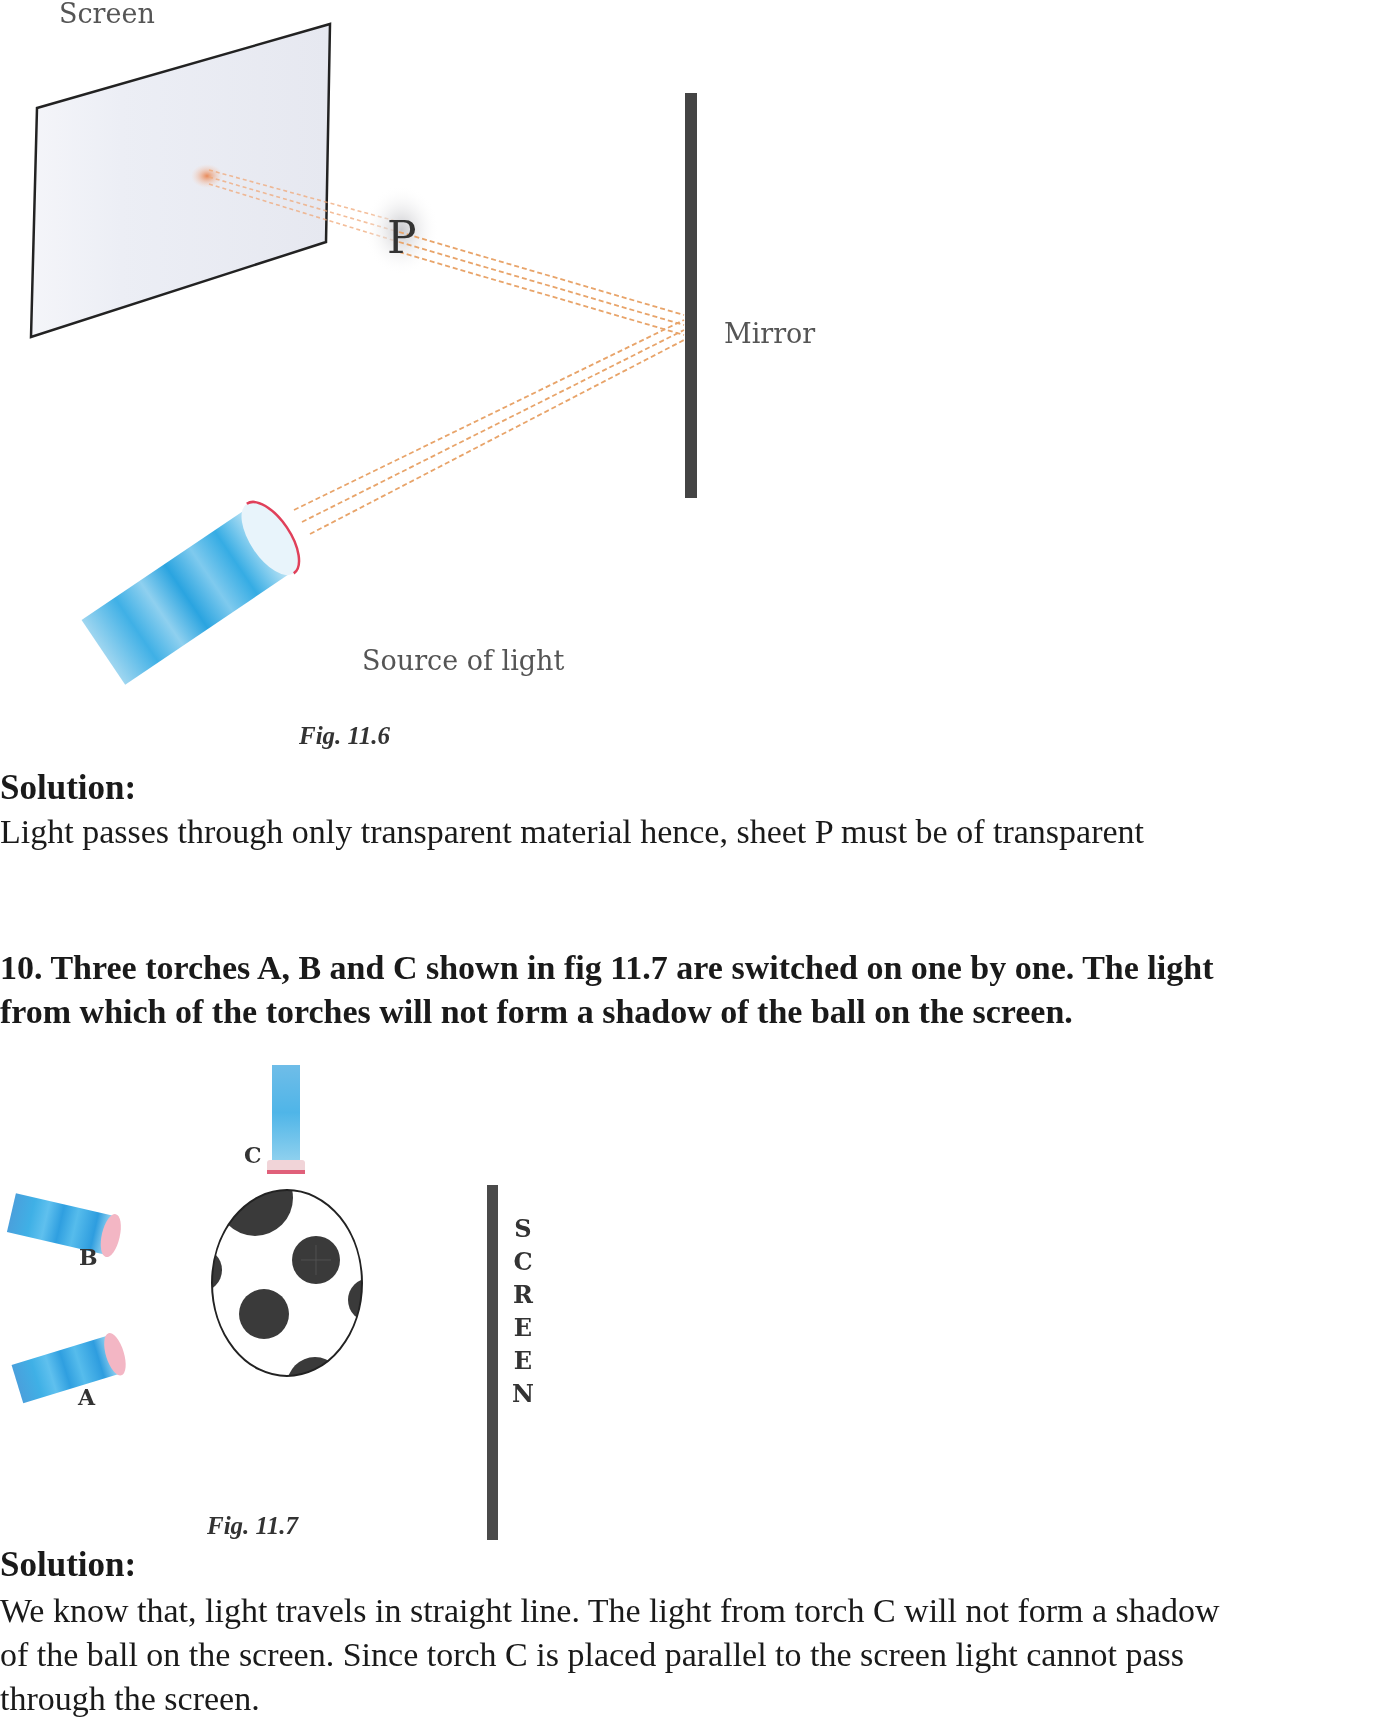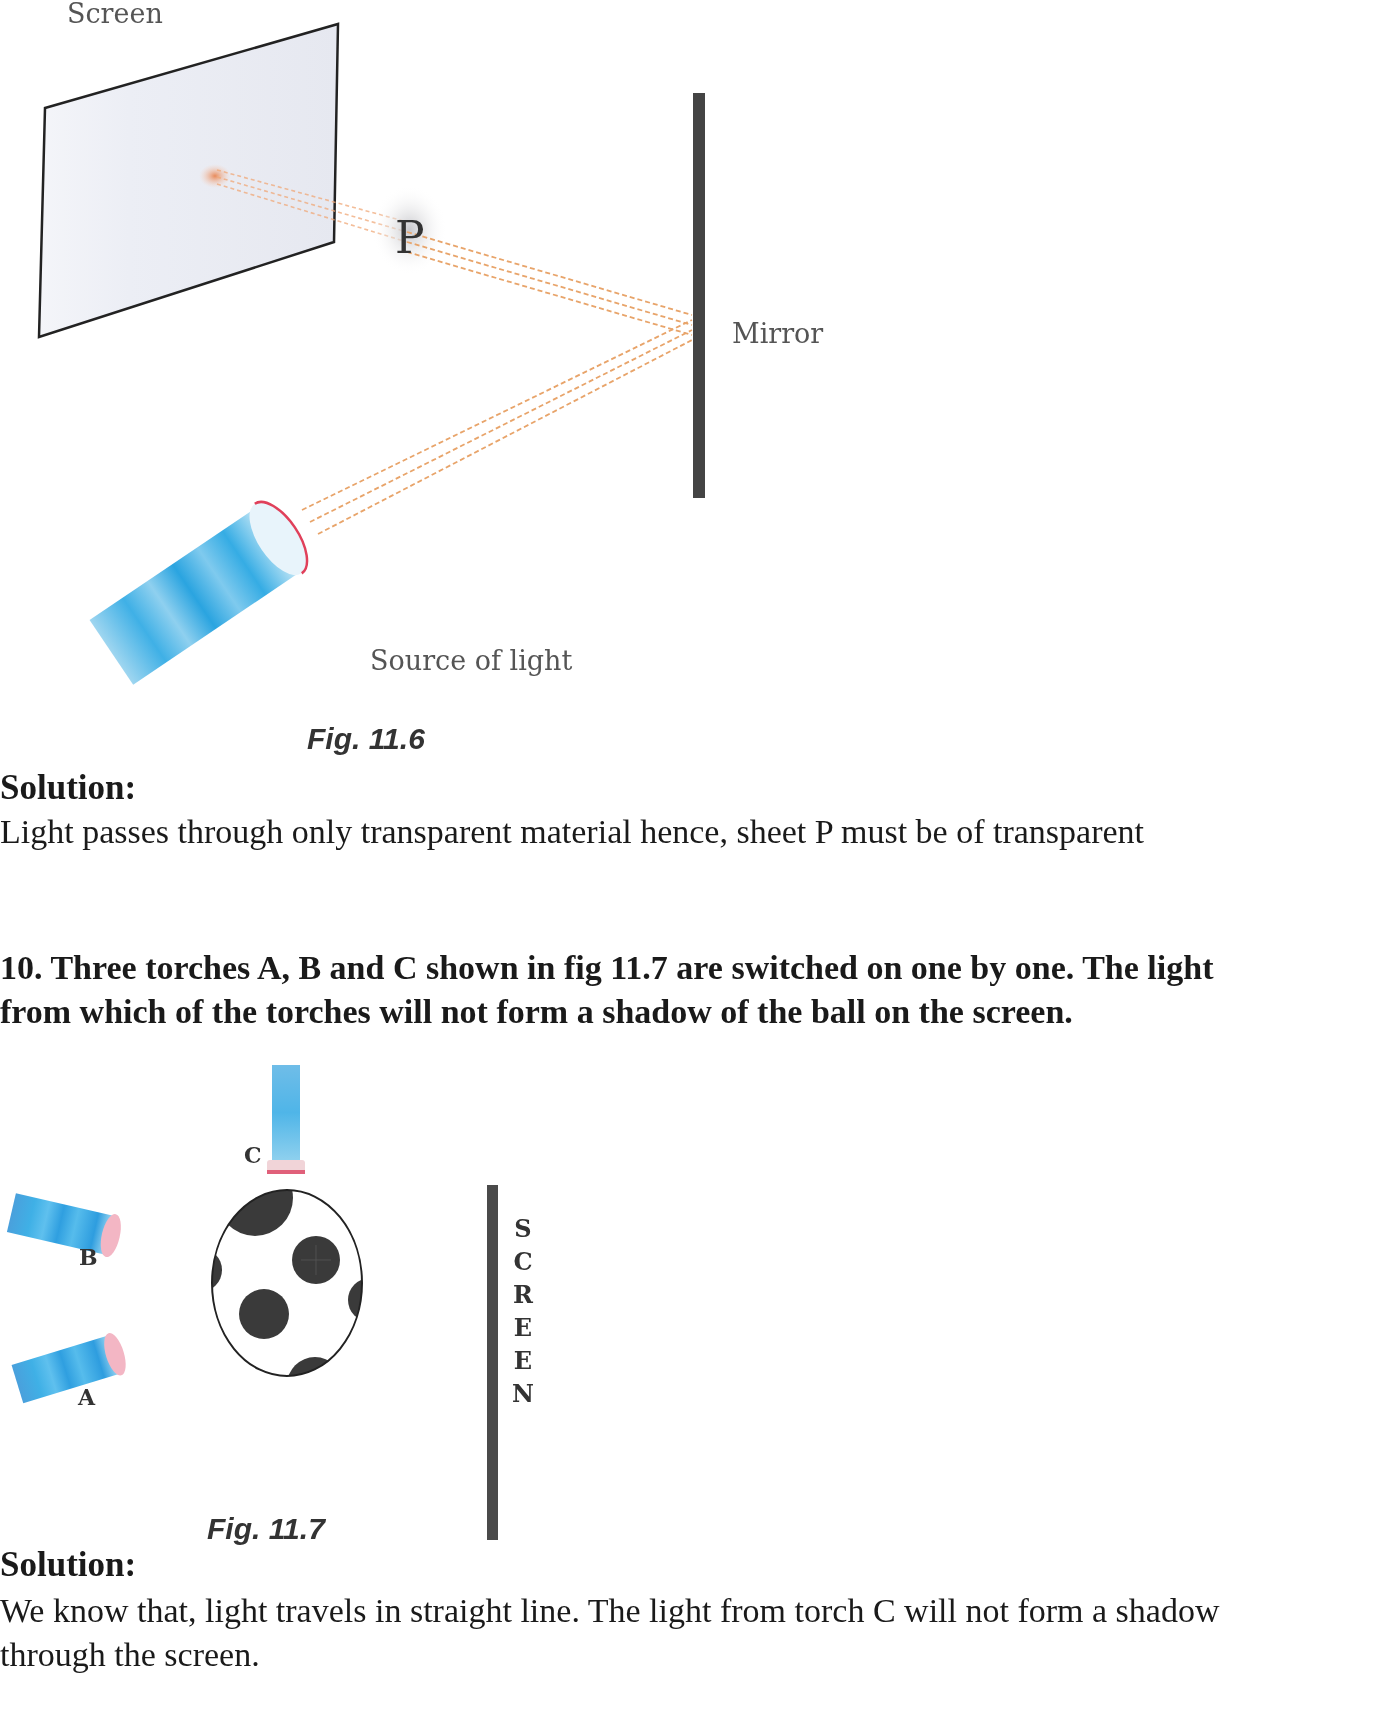--- a/index.html
+++ b/index.html
@@ -1,30 +1,30 @@
 <!DOCTYPE html>
 <html><head>
 <meta charset="utf-8">
 <style>
   html, body { margin: 0; padding: 0; background: #ffffff; }
   body { width: 1396px; height: 1723px; position: relative; overflow: hidden; font-family: "Liberation Serif", serif; color: #1a1a1a; }
   .abs { position: absolute; }
   .fig-label { font-family: "DejaVu Serif", serif; color: #555; font-size: 27px; }
-  .fig-caption { font-family: Liberation Sans, sans-serif; font-style: italic; font-weight: bold; font-size: 30px; color: #333; }
+  .fig-caption { font-family: Liberation Serif, serif; font-style: italic; font-weight: bold; font-size: 25px; color: #333; }
   .heading { font-weight: bold; font-size: 35px; }
   .para { font-size: 34px; line-height: 44px; }
   .question { font-weight: bold; font-size: 34px; line-height: 44px; }
   .torch-label { font-family: "DejaVu Serif", serif; font-weight: bold; font-size: 22px; color: #333; }
   .screen-letters { font-family: "DejaVu Serif", serif; font-weight: bold; font-size: 24px; color: #333; width: 30px; text-align: center; line-height: 33px; }
   .screen-letters span { display: block; }
 </style>
 </head>
 <body>
 
-<div class="abs" style="left:12px;top:0;width:900px;height:760px;">
+<div class="abs" style="left:4px;top:0;width:900px;height:760px;">
   <svg width="900" height="760" viewBox="0 0 900 760" style="position:absolute;left:0;top:0;">
     <defs>
       <linearGradient id="screenFill" x1="0" y1="0" x2="1" y2="0">
         <stop offset="0" stop-color="#f4f5f9"></stop>
         <stop offset="0.3" stop-color="#eceef5"></stop>
         <stop offset="1" stop-color="#e6e8f0"></stop>
       </linearGradient>
       <linearGradient id="torchBody" x1="0" y1="0" x2="1" y2="0">
         <stop offset="0" stop-color="#9fd6f0"></stop>
         <stop offset="0.2" stop-color="#3fb0e6"></stop>
@@ -160,14 +160,15 @@
     <span>E</span>
     <span>E</span>
     <span>N</span>
   </div>
 </div>
 <div class="abs fig-caption" style="left:207px;top:1512px;">Fig. 11.7</div>
 
 <div class="abs heading" style="left:0;top:1545px;">Solution:</div>
 <div class="abs para" style="left:0;top:1589px;width:1396px;">
   <div>We know that, light travels in straight line. The light from torch C will not form a shadow</div>
+  <div>of the ball on the screen. Since torch C is placed parallel to the screen light cannot pass</div>
   <div>through the screen.</div>
 </div>
 
 </body></html>

